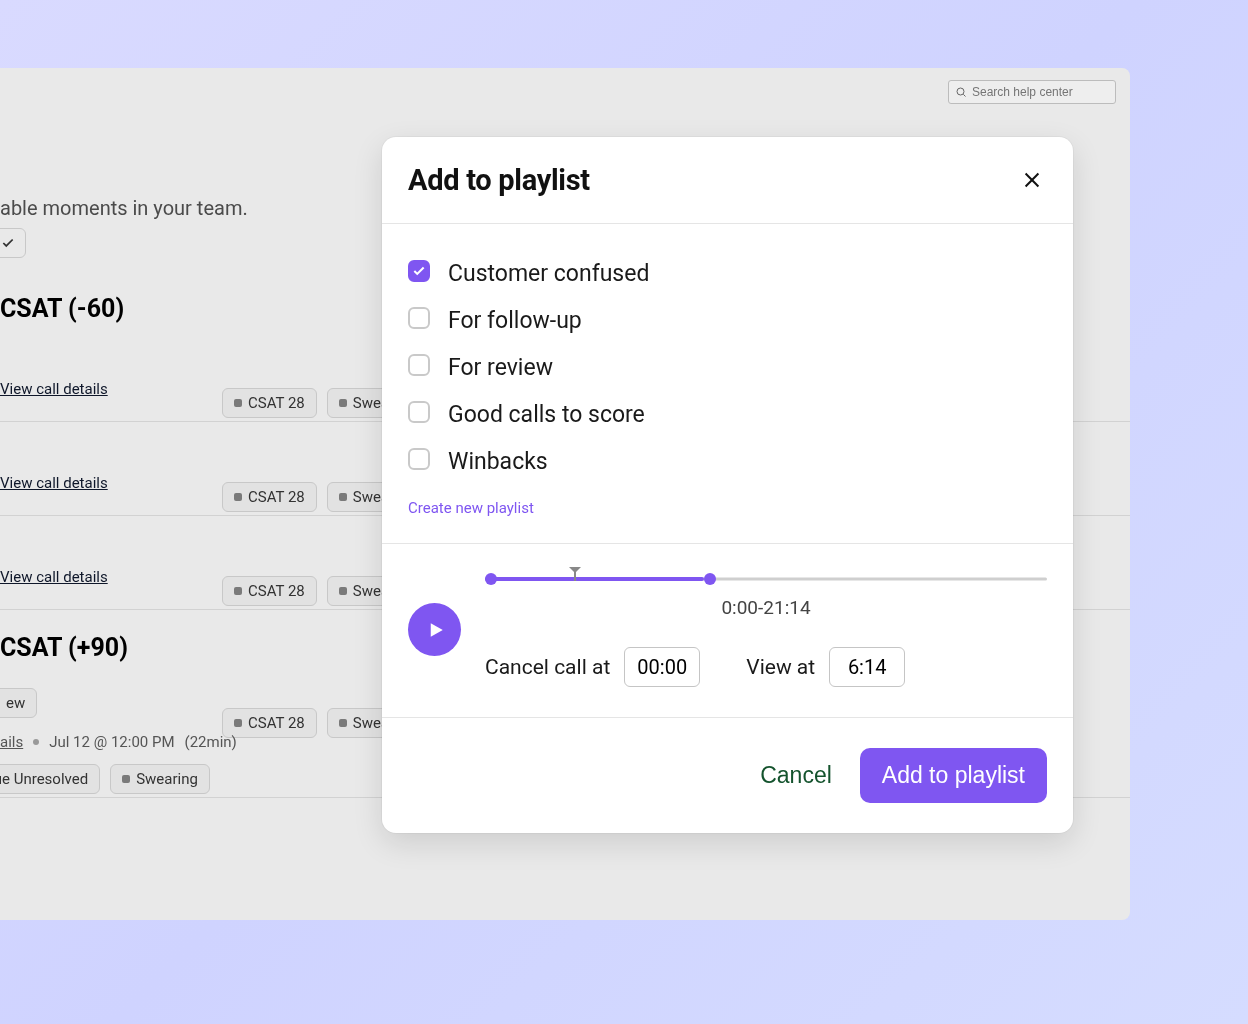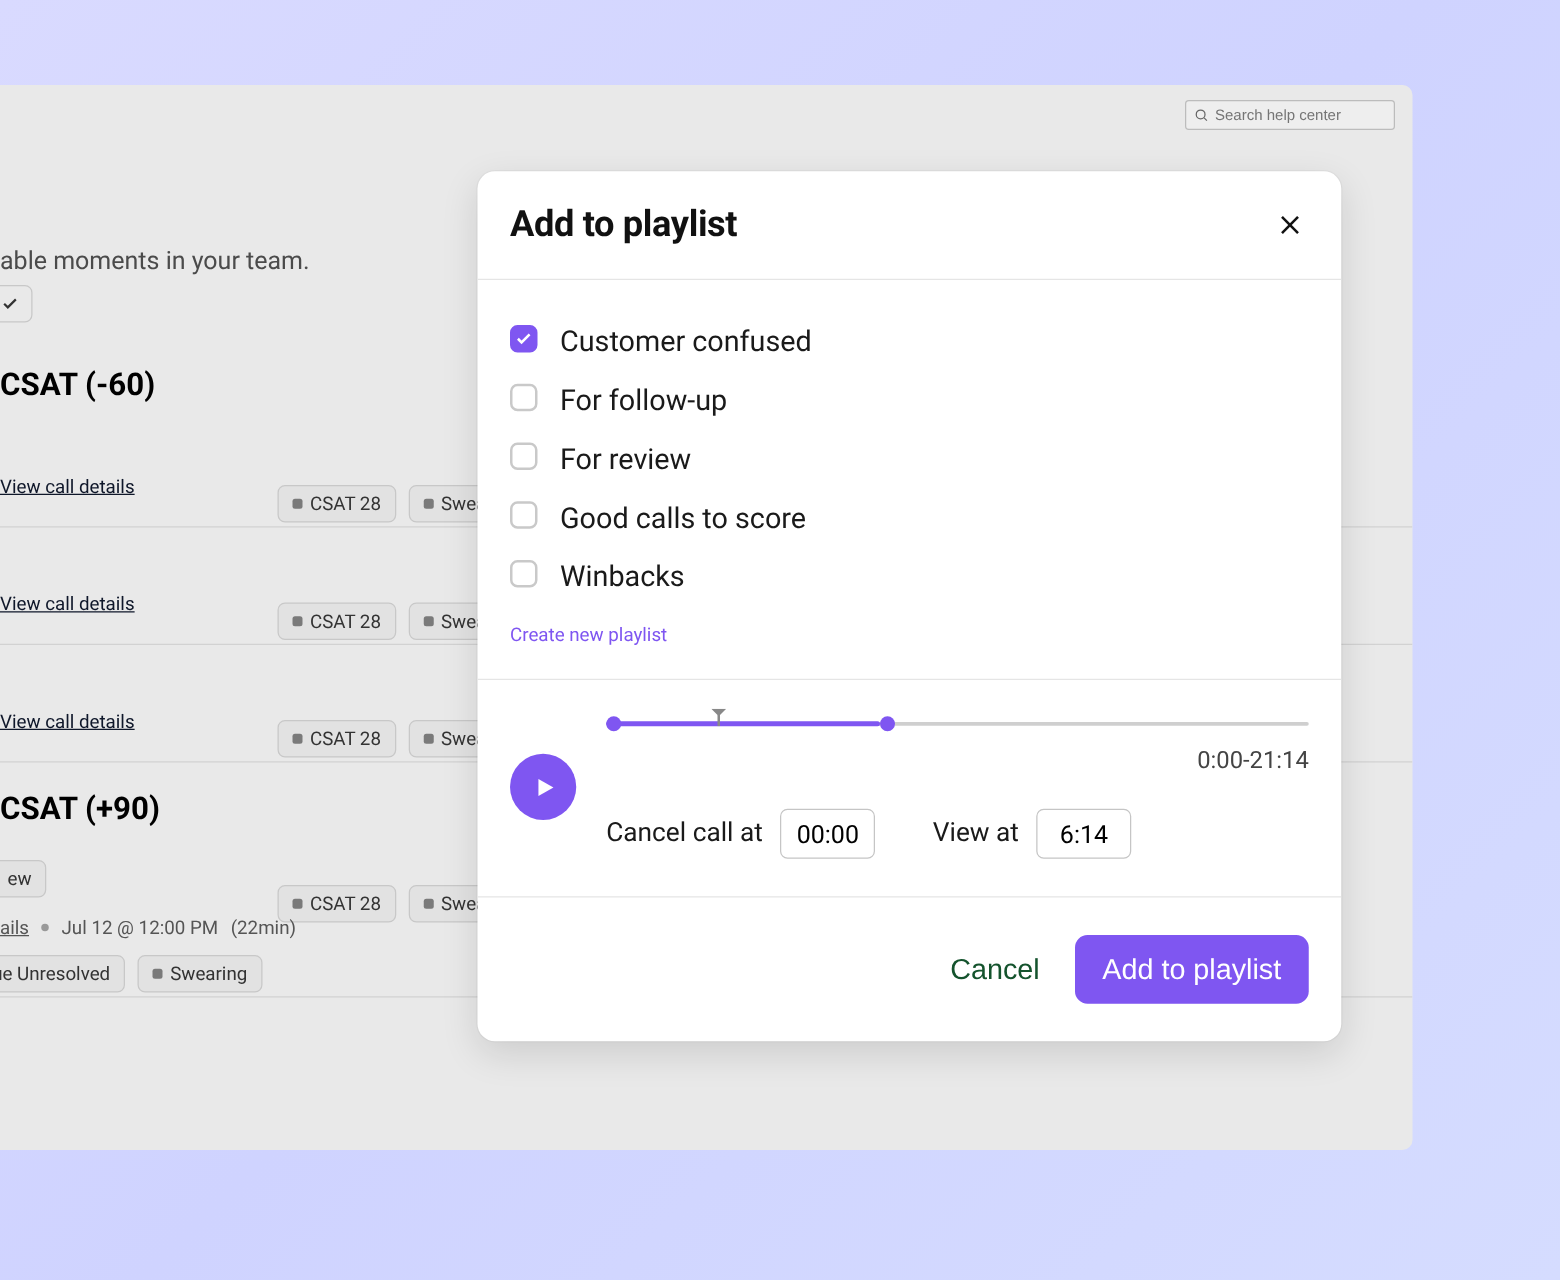--- a/index.html
+++ b/index.html
@@ -164,21 +164,21 @@
   }
   .handle {
     position:absolute; width:12px; height:12px; background:#7f56f1;
     border-radius:50%; top:50%; transform:translate(-50%,-50%);
   }
   .marker {
     position:absolute; top:-5px; transform:translateX(-50%);
     display:flex; flex-direction:column; align-items:center;
   }
   .marker svg { width:12px; height:14px; }
-  .time-row { display:flex; justify-content:flex-end; font-size:19px; color:#444; }
+  .time-row { display:flex; justify-content:center; font-size:19px; color:#444; }
   .inputs-row { display:flex; align-items:center; gap: 14px; margin-top:18px; margin-left:77px; font-size:21px; color:#1a1a1a; }
   .time-input {
     border:1px solid #c5c5c5; border-radius:6px;
     width: 76px; height:40px; font-size:20px; text-align:center;
     font-family:inherit;
   }
   .gap { width: 18px; }
 
   .modal-footer {
     display:flex; justify-content:flex-end; align-items:center; gap: 28px;

